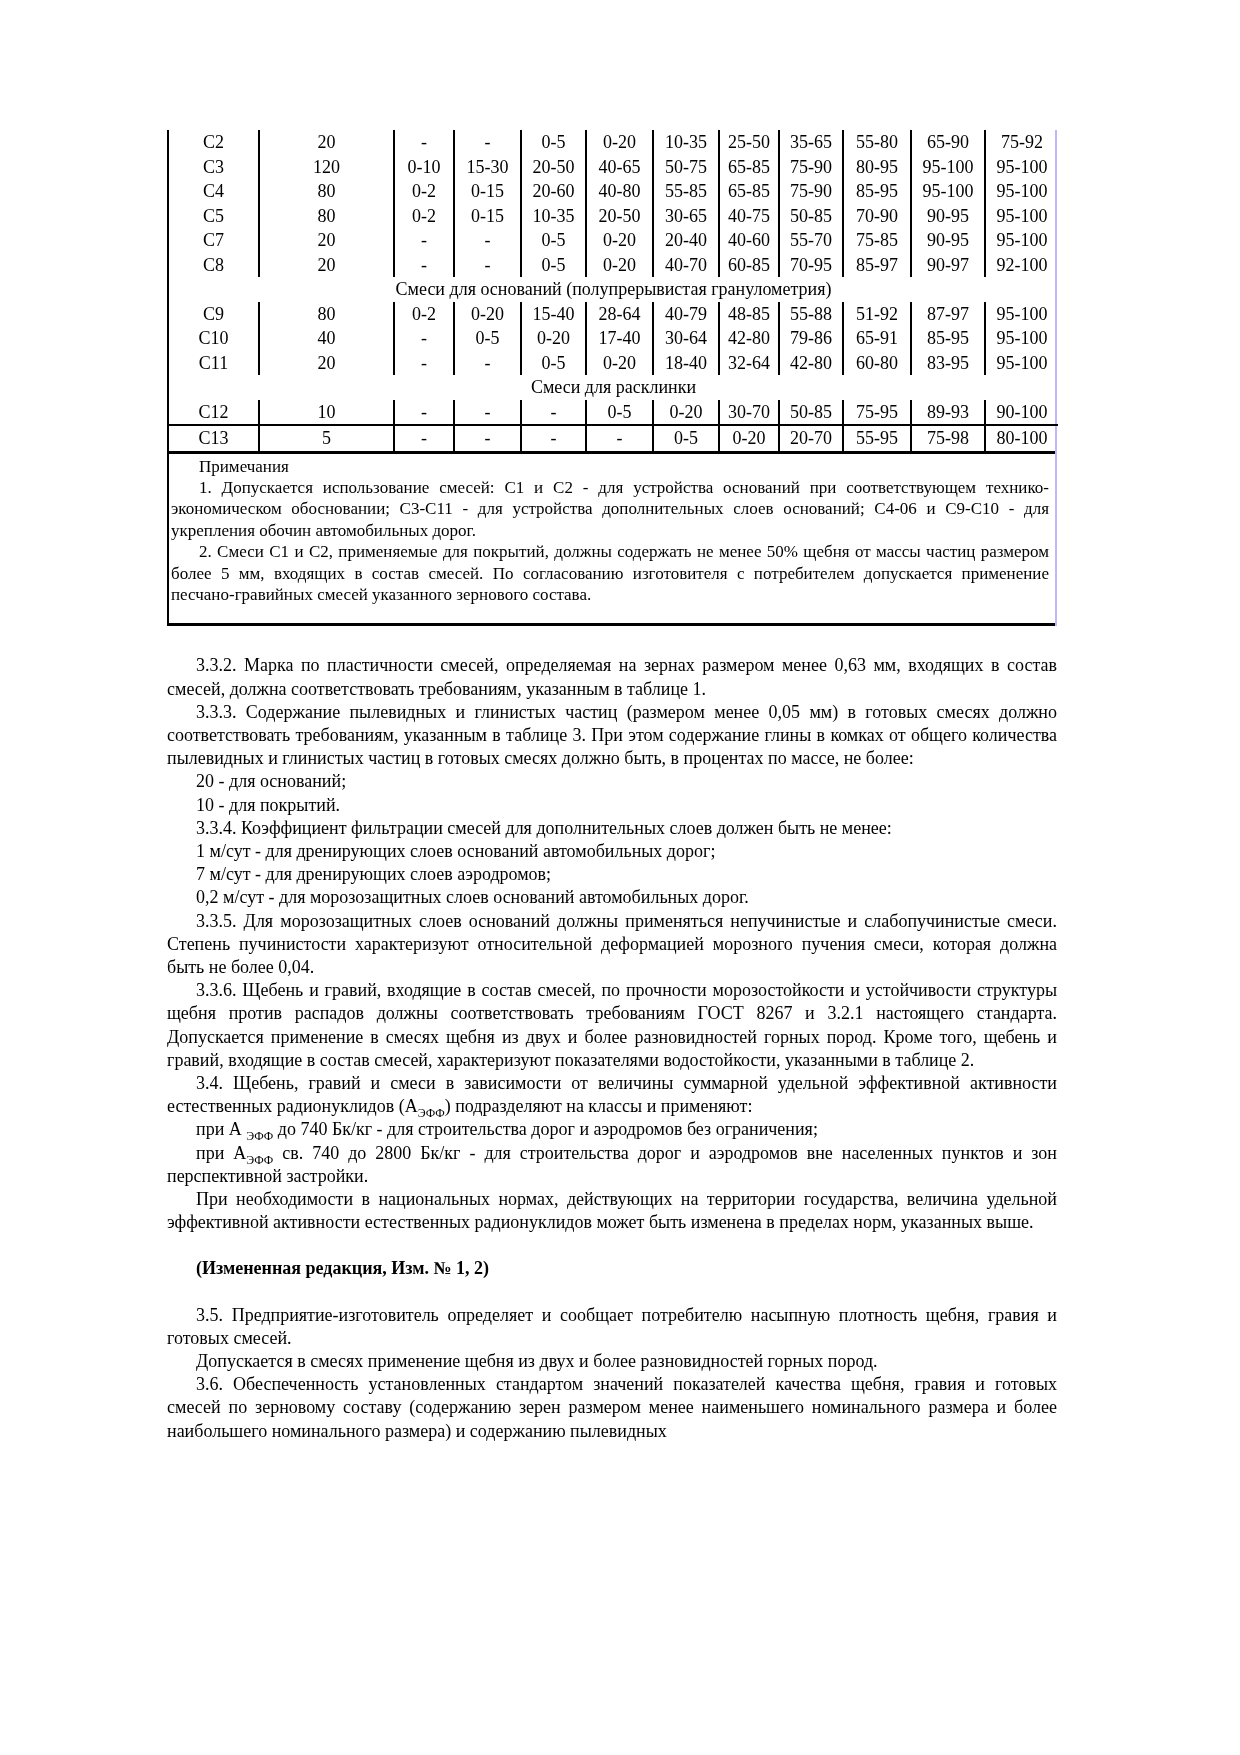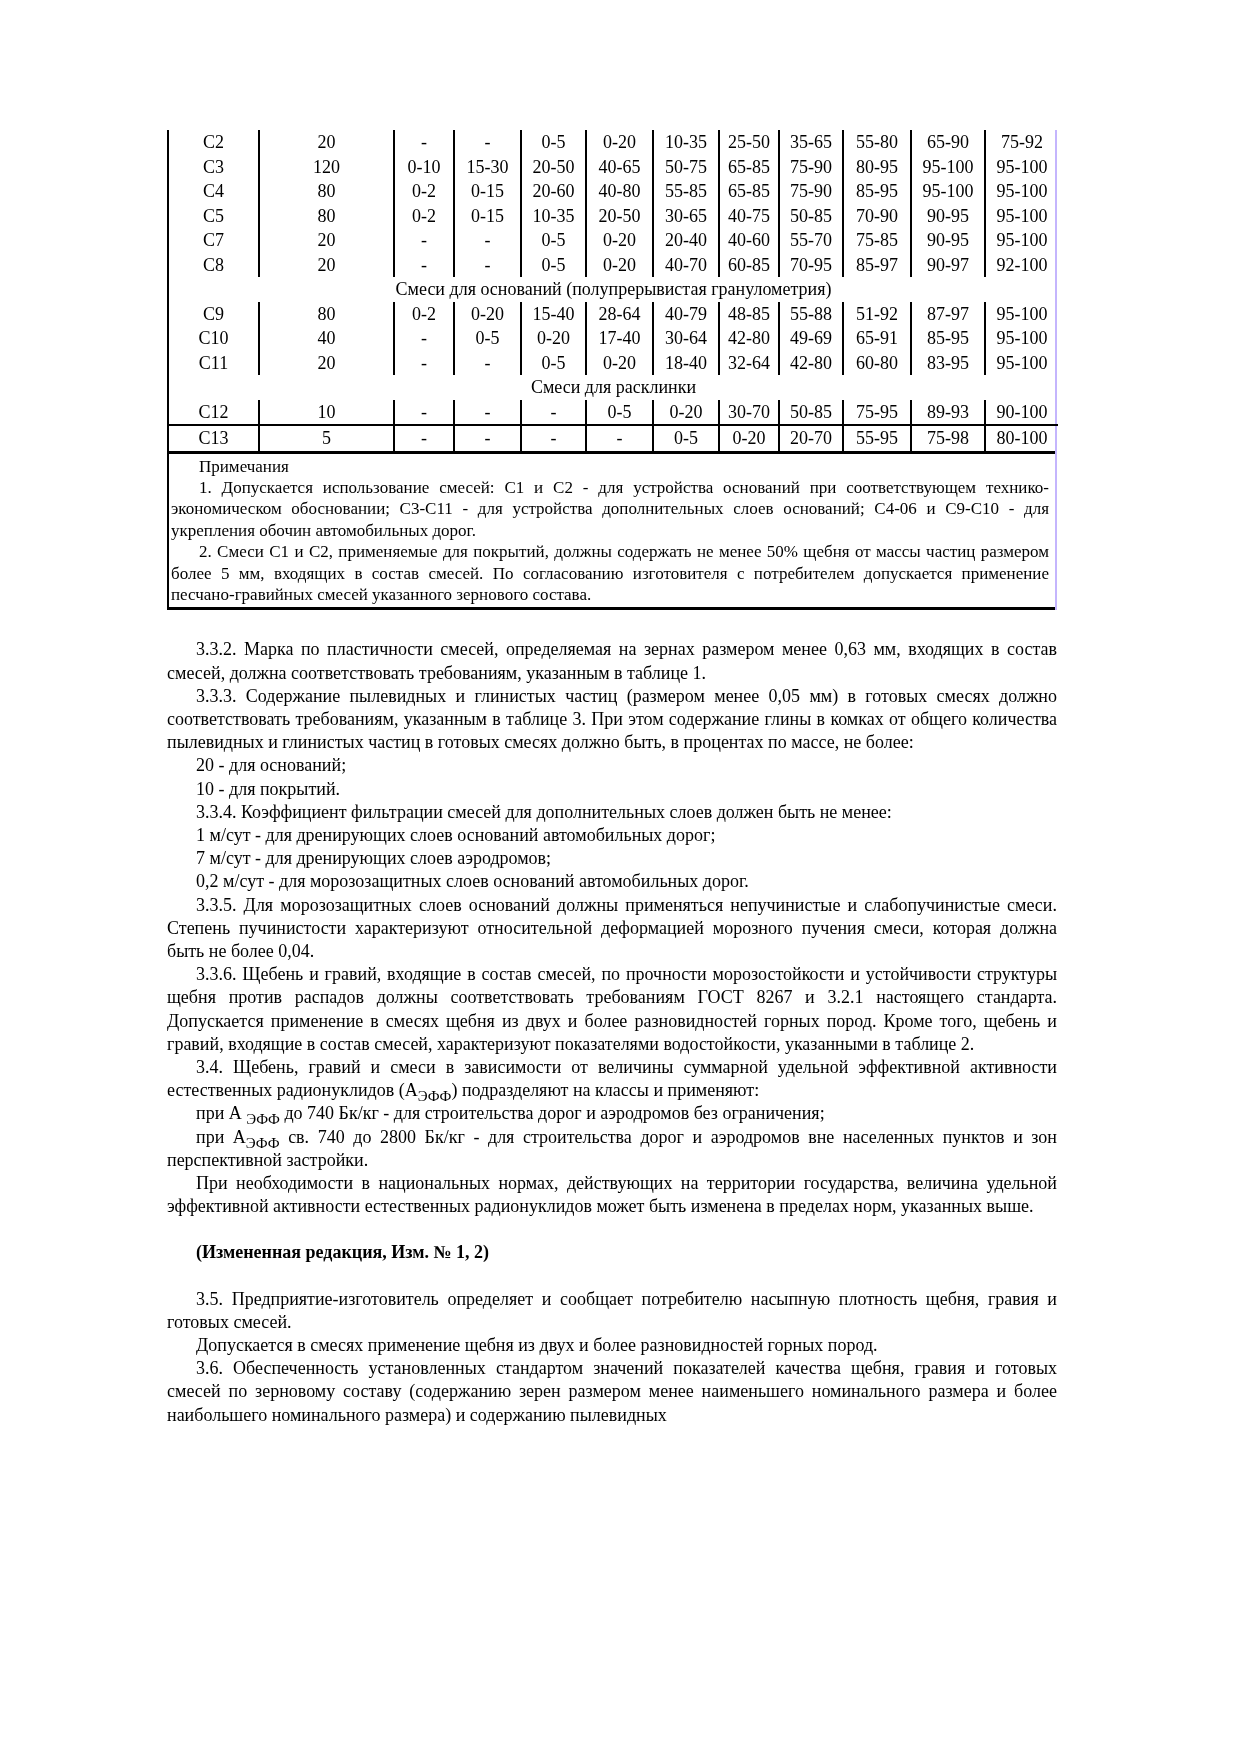--- a/index.html
+++ b/index.html
@@ -32,37 +32,37 @@
     padding: 0;
     white-space: nowrap;
     overflow: hidden;
   }
   tr.data-row td + td { border-left: 2px solid #000; }
   tr.section-row td { border-left: none; }
   tr.top-border td { border-top: 2px solid #000; border-radius: 11px; }
   .notes {
     border-top: 3px solid #000;
     border-bottom: 3px solid #000;
-    padding: 2px 6px 2px 2px;
+    padding: 2px 6px 18px 2px;
     font-size: 17px;
     line-height: 21.4px;
     text-align: justify;
   }
   .notes-title { text-indent: 28px; }
   .note { text-indent: 28px; }
   .body-text {
     margin-top: 28px;
     font-size: 18px;
     line-height: 23.2px;
     text-align: justify;
   }
   .para { text-indent: 29px; }
   .para.bold { font-weight: bold; margin: 23px 0; }
   .body-text sub {
-    font-size: 15px;
+    font-size: 12px;
     line-height: 0;
     vertical-align: sub;
   }
 </style>
 </head>
 <body>
 
 <div class="page">
   <div class="content">
 
@@ -186,21 +186,21 @@
             </tr>
             <tr class="data-row">
               <td>С10</td>
               <td>40</td>
               <td>-</td>
               <td>0-5</td>
               <td>0-20</td>
               <td>17-40</td>
               <td>30-64</td>
               <td>42-80</td>
-              <td>49-69</td>
+              <td>79-86</td>
               <td>65-91</td>
               <td>85-95</td>
               <td>95-100</td>
             </tr>
             <tr class="data-row">
               <td>С11</td>
               <td>20</td>
               <td>-</td>
               <td>-</td>
               <td>0-5</td>

